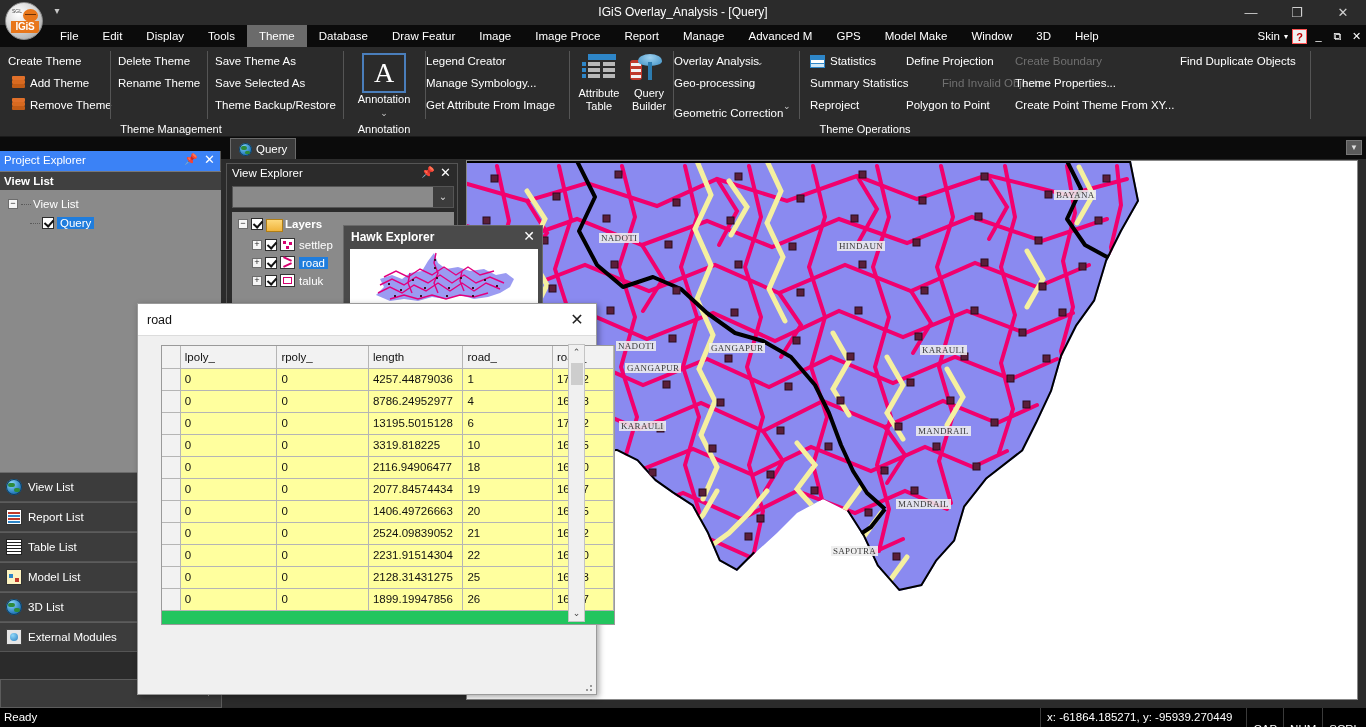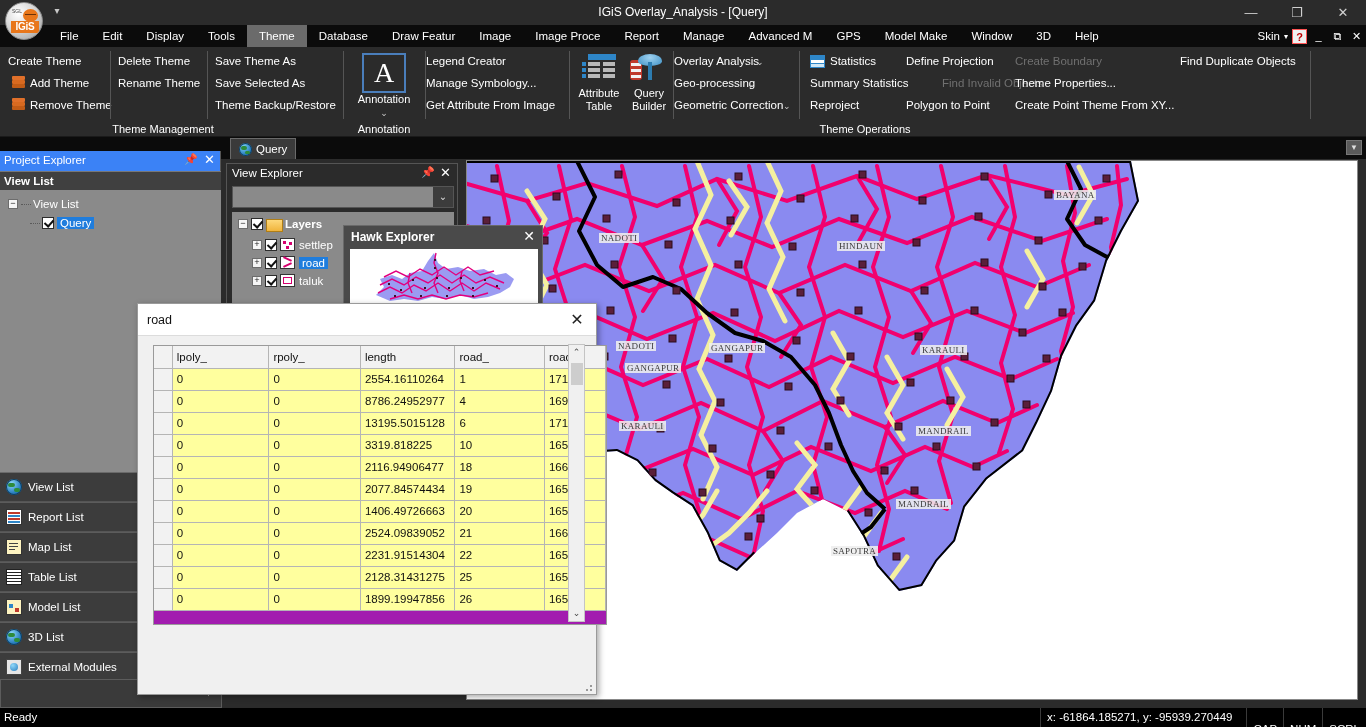--- a/index.html
+++ b/index.html
@@ -332,22 +332,22 @@
     position: absolute; left: 0; top: 0; width: 458px; height: 32px;
     background: #ffffff; color: #111; font-size: 12.5px;
     line-height: 32px; padding-left: 9px; border-bottom: 1px solid #dcdcdc;
   }
   .rd-close {
     position: absolute; right: 6px; top: 5px; width: 26px; height: 22px;
     color: #222; font-size: 16px; text-align: center; line-height: 22px;
     font-family: "Liberation Sans", sans-serif;
   }
   .grid-wrap {
-    position: absolute; left: 15px; top: 41px; width: 454px; height: 280px;
-    border: 1px solid #9a9a9a; background: #a21caf; overflow: hidden;
+    position: absolute; left: 23px; top: 41px; width: 454px; height: 280px;
+    border: 1px solid #9a9a9a; background: #22c55e; overflow: hidden;
   }
   table.grid { border-collapse: collapse; width: 100%; table-layout: fixed; }
   table.grid th {
     background: #f2f2f2; border: 1px solid #b5b5b5; border-top: none; border-left: none;
     font-weight: normal; font-size: 11.5px; color: #111; text-align: left;
     padding: 3px 4px; height: 22px;
   }
   table.grid td {
     background: #ffff9e; border: 1px solid #b5b5b5; border-top: none; border-left: none;
     font-size: 11.5px; color: #111; padding: 2px 4px; height: 22px;
@@ -450,21 +450,21 @@
         </div>
       <div class="rcmd" style="left:30px; top:51px;">Remove Theme</div>
 
       <div class="rcmd" style="left:118px; top:7px;">Delete Theme</div>
       <div class="rcmd" style="left:118px; top:29px;">Rename Theme</div>
 
       <div class="rcmd" style="left:215px; top:7px;">Save Theme As</div>
       <div class="rcmd" style="left:215px; top:29px;">Save Selected As</div>
       <div class="rcmd" style="left:215px; top:51px;">Theme Backup/Restore</div>
 
-      <div class="glabel" style="left:48px; width:230px;">Theme Management</div>
+      <div class="glabel" style="left:56px; width:230px;">Theme Management</div>
       <div class="sep" style="right:6px;"></div>
       <div class="sep" style="right:239px;"></div>
       <div class="sep" style="right:142px;"></div>
     </div>
 
     <div class="rgroup" style="left:350px; width:220px;">
       <div class="ann-box" style="left:12px; top:6px;"></div>
       <div class="ann-A" style="left:12px; top:6px;">A</div>
       <div class="bigbtn" style="left:0; top:46px; width:68px;">Annotation</div>
       <div class="bigbtn caret-d" style="left:0; top:60px; width:68px;">⌄</div>
@@ -502,21 +502,21 @@
         <div class="bowl"></div>
           <div class="stem"></div>
       </div>
       <div class="bigbtn" style="left:56px; top:40px; width:46px;">Query</div>
       <div class="bigbtn" style="left:56px; top:53px; width:46px;">Builder</div>
 
       <div class="rcmd" style="left:104px; top:7px;">Overlay Analysis</div>
       <div class="rcmd caret-d" style="left:186px; top:8px;">⌄</div>
       <div class="rcmd" style="left:104px; top:29px;">Geo-processing</div>
       <div class="rcmd caret-d" style="left:177px; top:30px;">⌄</div>
-      <div class="rcmd" style="left:104px; top:51px;text-align:center;">Geometric Correction</div>
+      <div class="rcmd" style="left:104px; top:59px;text-align:center;">Geometric Correction</div>
       <div class="rcmd caret-d" style="left:213px; top:52px;">⌄</div>
 
       <div class="ic-stats" style="left:240px; top:8px;">
           <i class="w1"></i>
           <i class="w2"></i>
         </div>
       <div class="rcmd" style="left:260px; top:7px;">Statistics</div>
       <div class="rcmd" style="left:240px; top:29px;">Summary Statistics</div>
       <div class="rcmd" style="left:240px; top:51px;">Reproject</div>
 
@@ -570,28 +570,20 @@
       <span>View List</span>
     </div>
     <div class="navbtn">
       <span class="nav-ico ico-report">
         <i style="top:2px;background:#c0392b;"></i>
           <i style="top:5px;background:#2e86c8;"></i>
           <i style="top:8px;background:#c0392b;"></i>
           <i style="top:11px;background:#2e86c8;"></i>
       </span>
       <span>Report List</span>
-    </div>
-    <div class="navbtn">
-      <span class="nav-ico ico-map">
-        <i style="left:2px;top:3px;width:9px;height:1px;background:#444;"></i>
-        <i style="left:2px;top:6px;width:9px;height:1px;background:#444;"></i>
-        <i style="left:2px;top:9px;width:6px;height:1px;background:#444;"></i>
-      </span>
-      <span>Map List</span>
     </div>
     <div class="navbtn">
       <span class="nav-ico ico-table2">
         <i style="top:2px;"></i>
           <i style="top:5px;"></i>
           <i style="top:8px;"></i>
           <i style="top:11px;"></i>
       </span>
       <span>Table List</span>
     </div>
@@ -943,21 +935,21 @@
             <th>length</th>
             <th>road_</th>
             <th>road_</th>
           </tr>
         </thead>
         <tbody>
           <tr>
             <td class="rowhdr"></td>
             <td>0</td>
             <td>0</td>
-            <td>2554.16110264</td>
+            <td>4257.44879036</td>
             <td>1</td>
             <td>17102</td>
           </tr>
           <tr>
             <td class="rowhdr"></td>
             <td>0</td>
             <td>0</td>
             <td>8786.24952977</td>
             <td>4</td>
             <td>16988</td>

